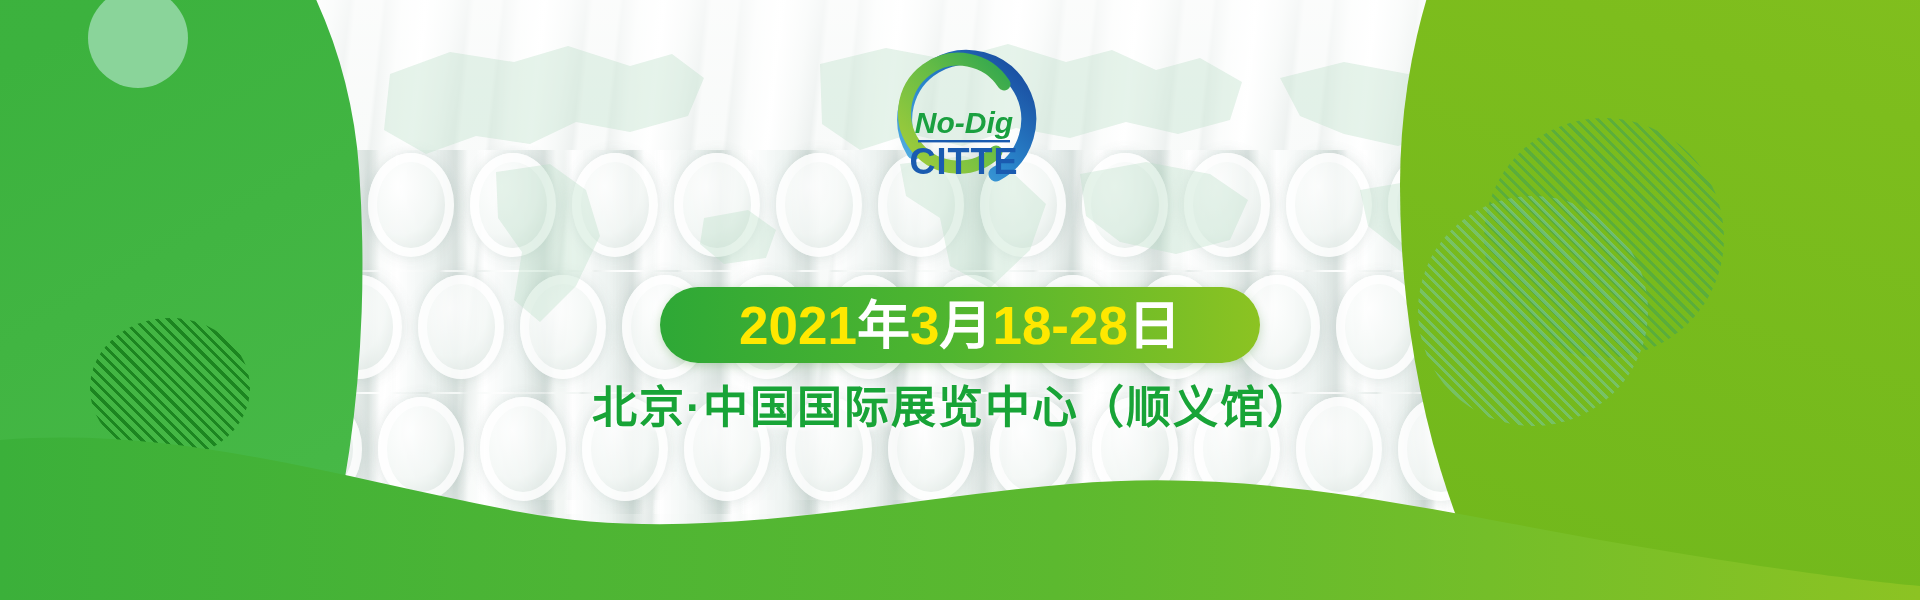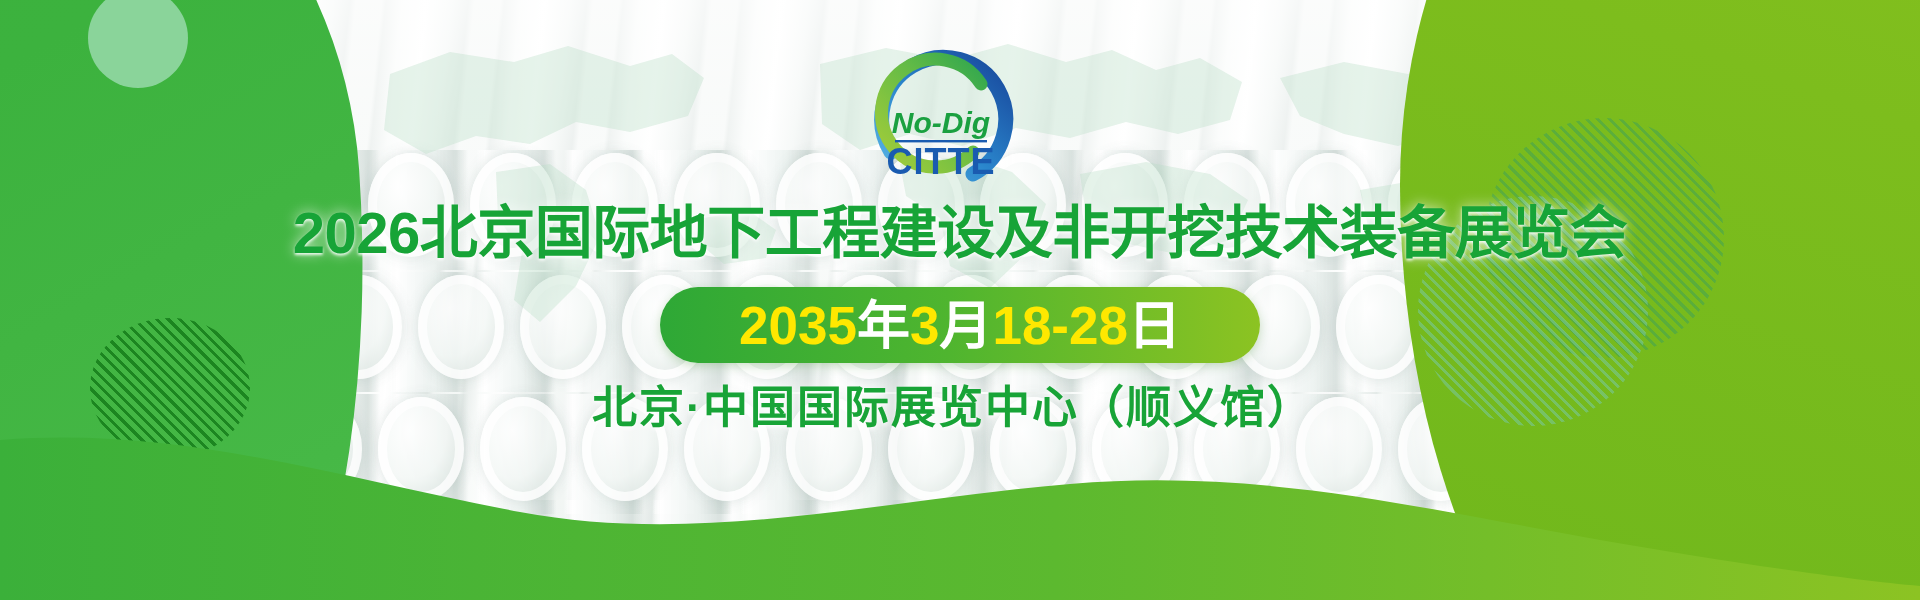--- a/index.html
+++ b/index.html
@@ -164,21 +164,21 @@
     bottom: 0;
     width: 1920px;
     height: 220px;
     pointer-events: none;
   }
   .wave svg { width: 100%; height: 100%; display: block; }
 
   
   .logo {
     position: absolute;
-    left: 857px;
+    left: 880px;
     top: 32px;
     width: 164px;
     height: 162px;
   }
   .logo svg { width: 100%; height: 100%; display: block; }
 
   
   .headline {
     position: absolute;
     top: 202px;
@@ -367,23 +367,22 @@
       <path d="M22 128 A 62 62 0 1 1 104 150" fill="none" stroke="url(#blueArc)" stroke-width="15" stroke-linecap="round" transform="translate(12,-8)"></path>
 
       <path d="M128 50 A 54 54 0 1 0 120 118" fill="none" stroke="url(#greenArc)" stroke-width="13" stroke-linecap="round" transform="translate(-4,2)"></path>
 
       <text x="84" y="101" text-anchor="middle" font-family="'Liberation Sans', sans-serif" font-size="30" font-weight="700" font-style="italic" fill="#1aa040">No-Dig</text>
       <rect x="38" y="108" width="92" height="2.4" fill="#1a5bb0"></rect>
       <text x="84" y="142" text-anchor="middle" font-family="'Liberation Sans', sans-serif" font-size="36" font-weight="700" fill="#1a5bb0" letter-spacing="1">CITTE</text>
     </svg>
   </div>
 
-  <div class="headline">2026北京国际地下工程建设及非开挖技术装备展览会</div>
 
   <div class="date-pill">
     <div class="date-text">
-      <span class="y">2035</span><span class="w">年</span><span class="y">3</span><span class="w">月</span><span class="y">18-28</span><span class="w">日</span>
+      <span class="y">2021</span><span class="w">年</span><span class="y">3</span><span class="w">月</span><span class="y">18-28</span><span class="w">日</span>
     </div>
   </div>
 
   <div class="venue">北京·中国国际展览中心（顺义馆）</div>
 
 </div>
 
 </body></html>

